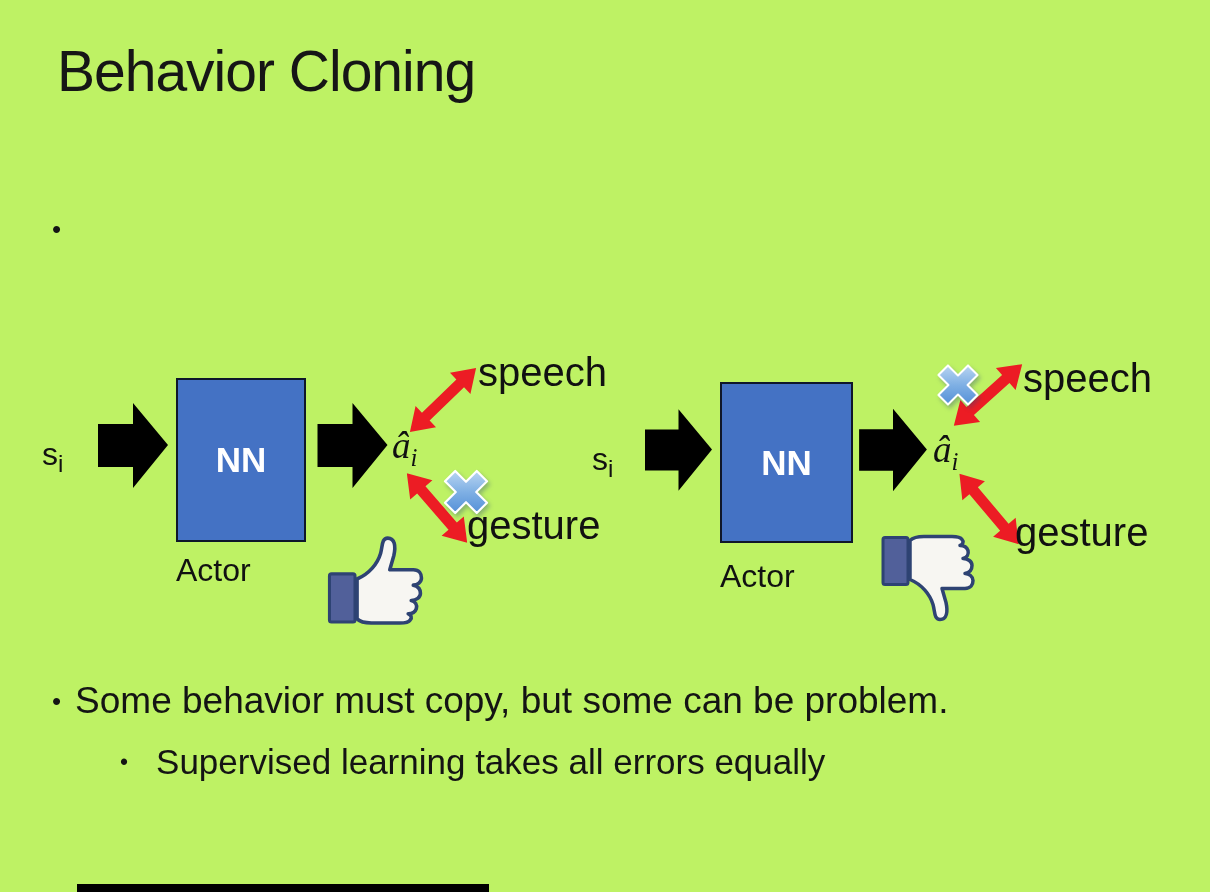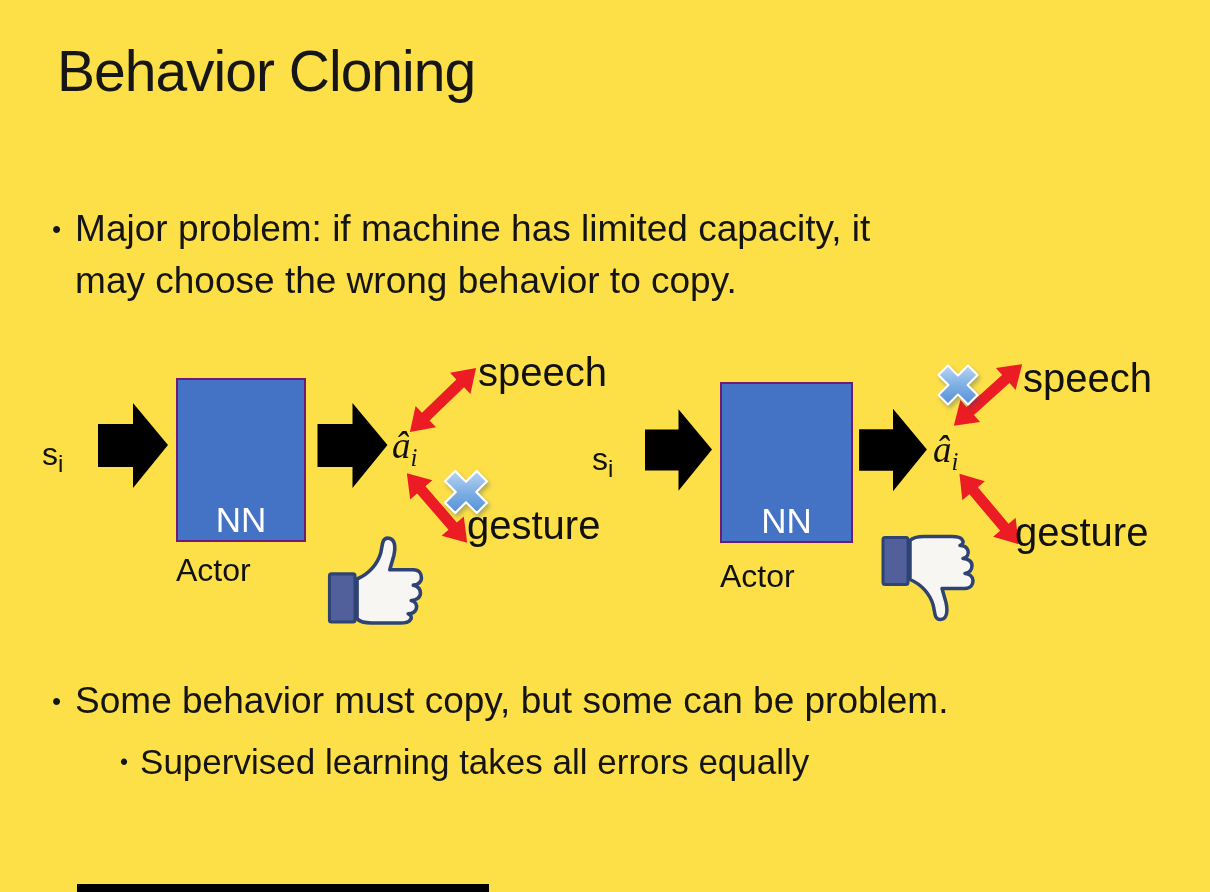--- a/index.html
+++ b/index.html
@@ -1,49 +1,49 @@
 <!DOCTYPE html>
 <html><head>
 <meta charset="utf-8">
 <style>
   * { margin:0; padding:0; box-sizing:border-box; }
   html,body { background:#ffffff; }
   .slide {
-    position:relative; width:1210px; height:892px; background:#fde047;
+    position:relative; width:1210px; height:892px; background:#bef264;
     font-family:"Liberation Sans", sans-serif; color:#141414; overflow:hidden;
   }
   .title {
     position:absolute; left:57px; top:38px; font-size:57px; font-weight:400;
     letter-spacing:-1px; color:#161616;
   }
   .bullet-row { position:absolute; display:flex; align-items:flex-start; }
   .bullet-dot { flex:0 0 auto; font-size:26px; line-height:52px; margin-right:14px; color:#141414; }
   .b1 { left:52px; top:203px; font-size:37px; }
   .b1 .btext { line-height:52px; }
   .b2 { left:52px; top:676px; font-size:37px; }
   .b2 .bullet-dot { line-height:50px; }
   .b2 .btext { line-height:50px; }
   .b3 { left:120px; top:738px; font-size:35px; }
   .b3 .bullet-dot { font-size:23px; line-height:48px; margin-right:12px; }
-  .b3 .btext { line-height:48px; }
+  .b3 .btext { line-height:48px;margin-left:16px; }
 
   .diagram { position:absolute; top:340px; height:310px; }
   #diag-left  { left:30px;  width:580px; }
   #diag-right { left:575px; width:625px; }
 
   .io-label { position:absolute; font-size:32px; color:#111; }
   .io-label sub { font-size:24px; vertical-align:-7px; }
   .math { position:absolute; font-family:Liberation Serif, serif; font-style:italic;
           font-size:37px; color:#111; }
   .math sub { font-size:25px; font-style:italic; vertical-align:-8px; }
 
   .nn-box {
-    position:absolute; background:#4472C4; border:2px solid #701a75;
-    display:flex; align-items:flex-end; justify-content:center;
-    color:#ffffff; font-size:35px;
+    position:absolute; background:#4472C4; border:2px solid #0f172a;
+    display:flex; align-items:center; justify-content:center;
+    color:#ffffff; font-size:35px;font-weight:bold;
   }
   .actor-label { position:absolute; font-size:32px; color:#111; }
   .word-label { position:absolute; font-size:40px; color:#111; white-space:nowrap; }
 
   .blk-arrow { position:absolute; }
   .dbl-arrow { position:absolute; width:92px; height:34px; }
   .cross { position:absolute; filter:drop-shadow(2px 3px 2px rgba(40,70,120,.35)); }
   .thumb { position:absolute; }
   .thumb-down-flip { transform:scaleY(-1); }
 
@@ -52,22 +52,21 @@
 </head>
 <body>
 
 <div class="slide">
 
   <div class="title">Behavior Cloning</div>
 
   <div class="bullet-row b1">
     <span class="bullet-dot">•</span>
     <span class="btext">
-      <span>Major problem: if machine has limited capacity, it</span><br>
-      <span>may choose the wrong behavior to copy.</span>
+      <br>
     </span>
   </div>
 
   <div class="diagram" id="diag-left">
 
     <span class="io-label" style="left:12px; top:96px;"><span>s</span><sub>i</sub></span>
 
     <svg class="blk-arrow" style="left:68px; top:58px;" width="70" height="95" viewBox="0 0 70 95">
       <polygon points="0,26 35,26 35,5 70,47 35,90 35,69 0,69" fill="#000"></polygon>
     </svg>

